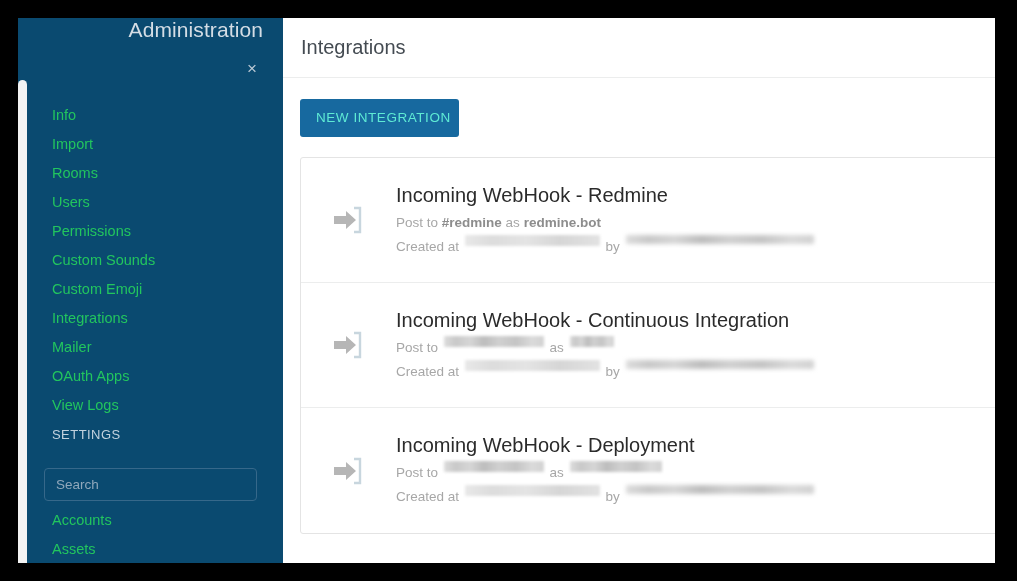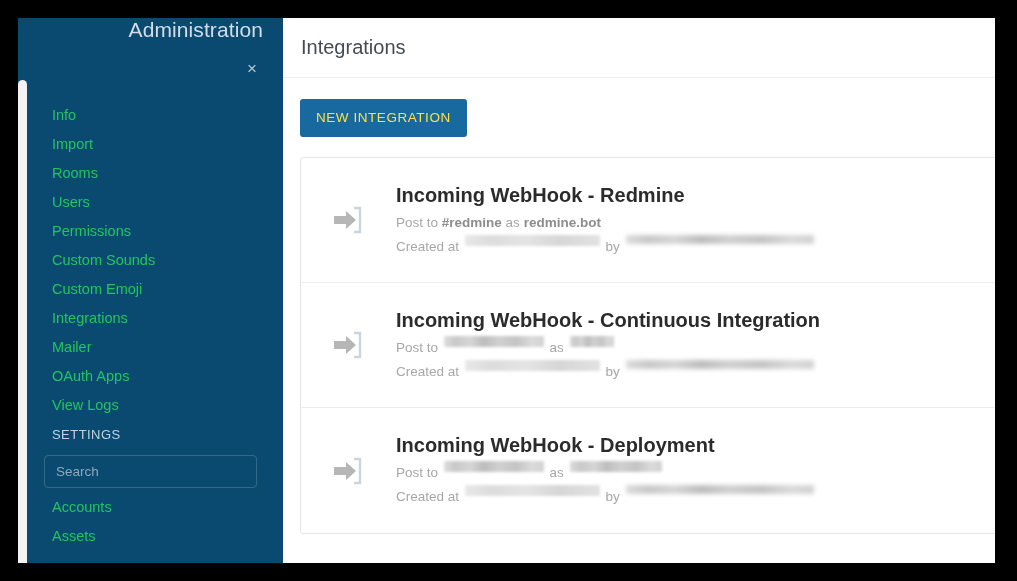--- a/index.html
+++ b/index.html
@@ -100,20 +100,21 @@
     width: 100%;
     height: 33px;
     background: transparent;
     border: 1px solid #36688a;
     border-radius: 4px;
     color: #dbe5ec;
     font-size: 13.5px;
     font-family: "Liberation Sans", sans-serif;
     padding: 0 11px;
     outline: none;
+    margin-top: 13px;
   }
   #sidebar-search::placeholder { color: #90a8bb; }
 
   #sidebar-settings-list { padding-top: 5px; }
 
   
   #main {
     flex: 1;
     height: 545px;
     background: #ffffff;
@@ -133,24 +134,24 @@
     font-size: 20px;
     color: #444b52;
     font-weight: 400;
   }
 
   #main-body { padding: 21px 0 0 17px; }
 
   #new-integration-button {
     display: inline-block;
     background: #17699f;
-    color: #fde047;
+    color: #5eead4;
     font-size: 13.5px;
     letter-spacing: 0.55px;
-    padding: 11px 16px 12px 16px;
+    padding: 11px 8px 12px 16px;
     border: none;
     border-radius: 3px;
     cursor: pointer;
     font-family: "Liberation Sans", sans-serif;
   }
 
   #integration-card {
     margin-top: 20px;
     margin-right: 0;
     width: 700px;
@@ -175,21 +176,21 @@
     align-items: center;
     justify-content: flex-start;
     padding-left: 14px;
   }
 
   .integration-text { flex: 1; padding-left: 21px; }
 
   .integration-name {
     font-size: 20px;
     color: #2b2b2b;
-    font-weight: 700;
+    font-weight: 400;
     line-height: 26px;
     margin-bottom: 3px;
   }
 
   .integration-meta {
     font-size: 13.5px;
     color: #a7a7a7;
     line-height: 24px;
     display: flex;
     align-items: flex-start;

